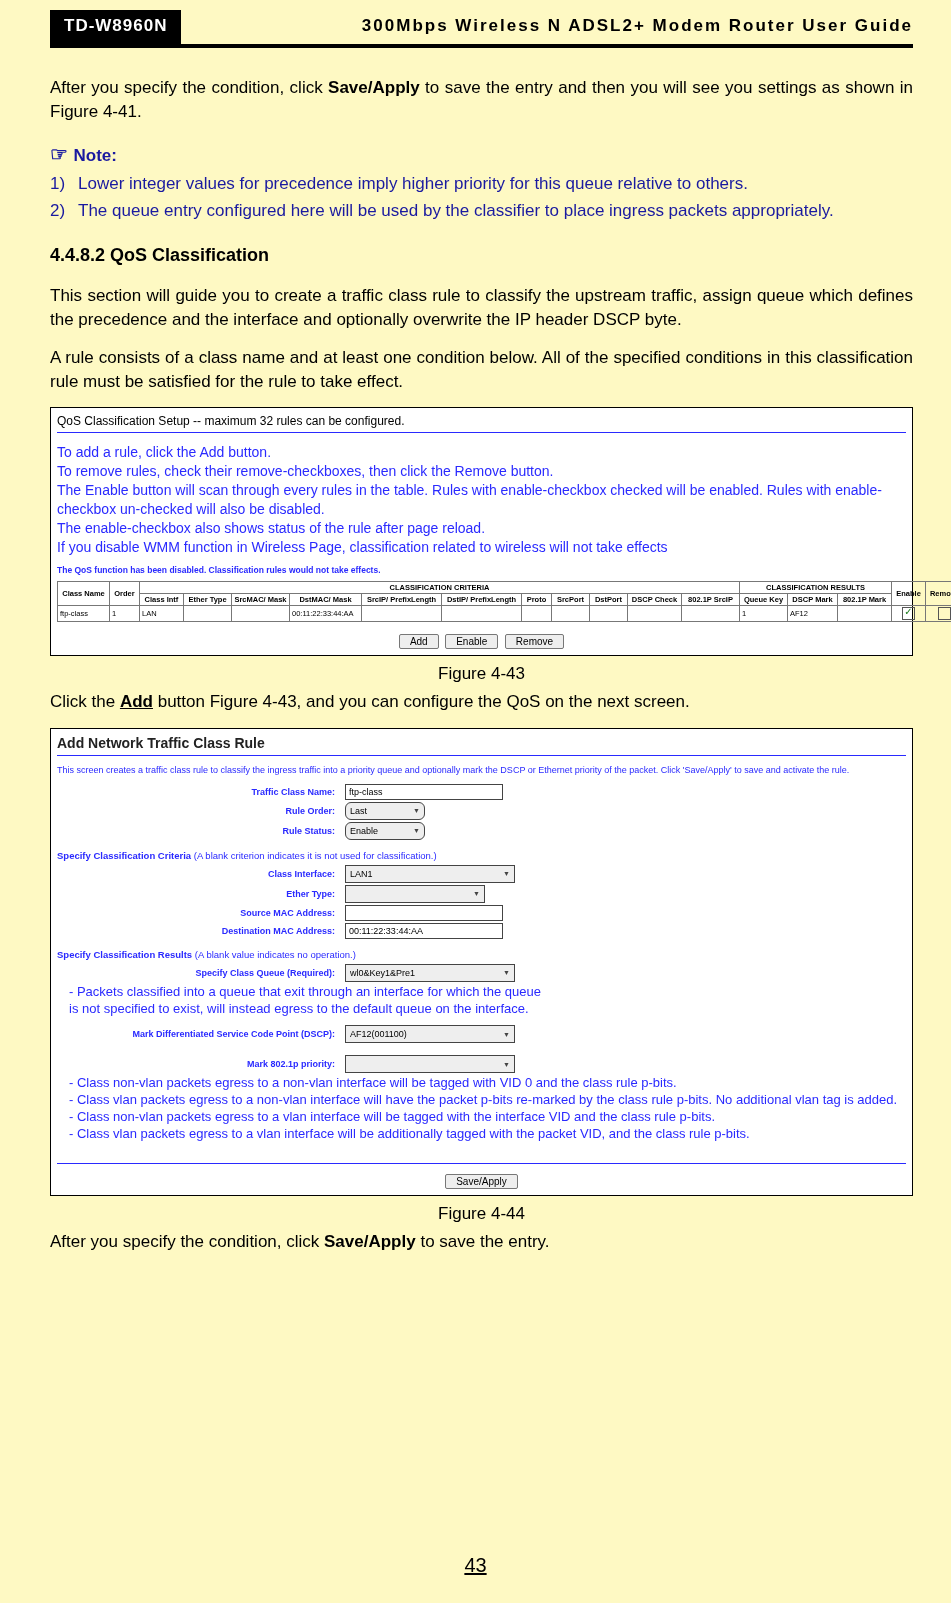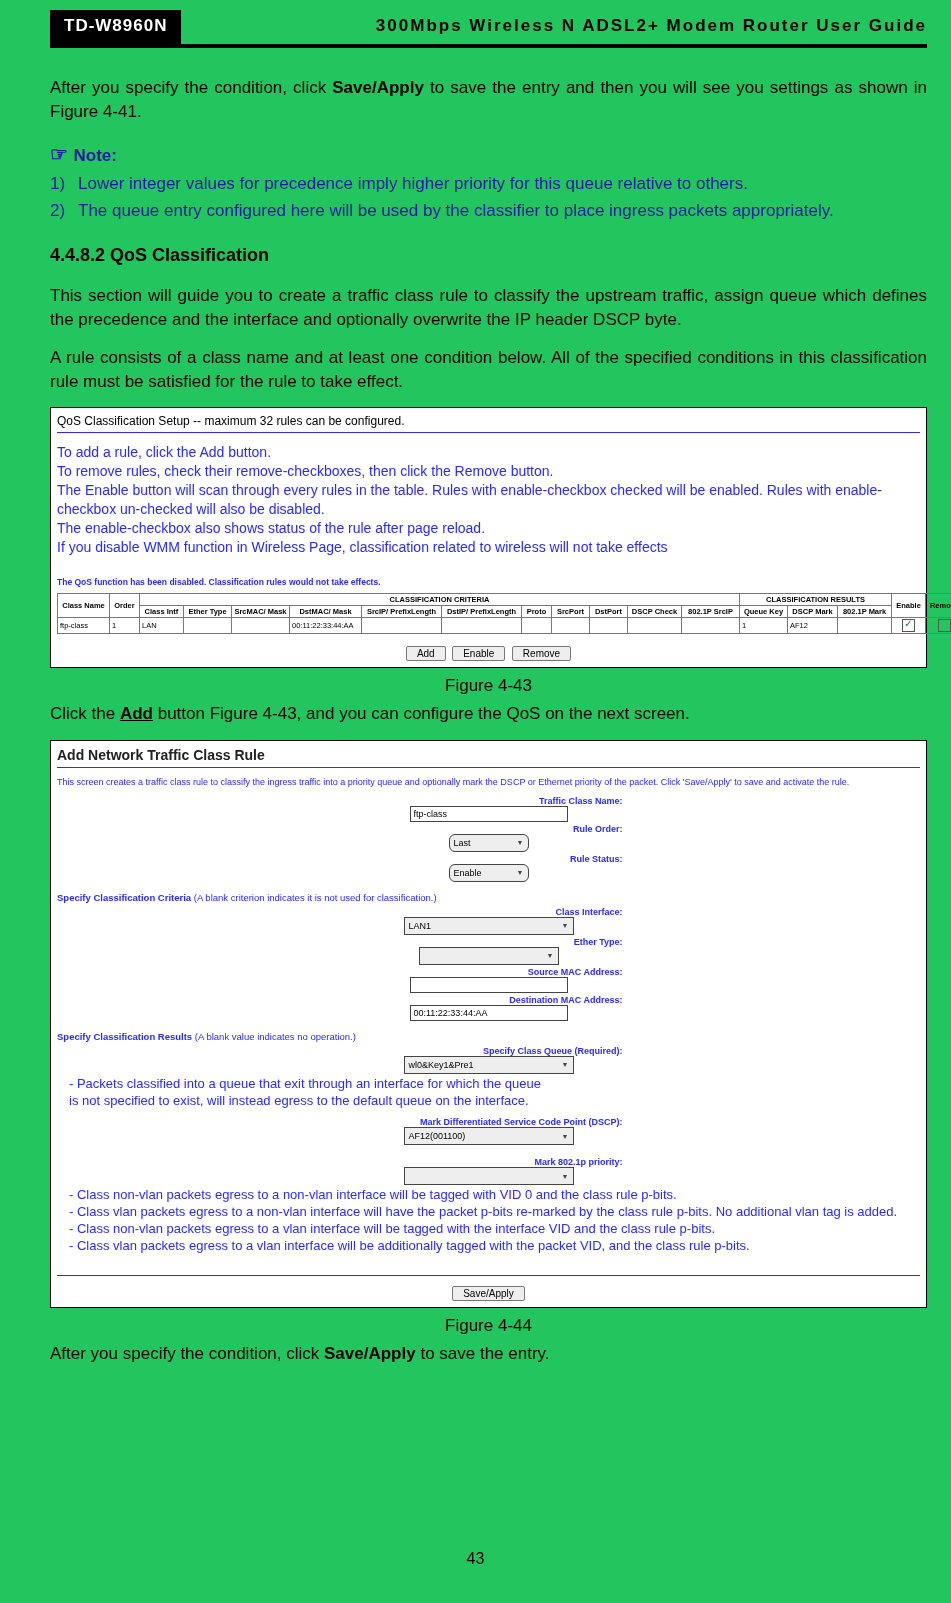--- a/index.html
+++ b/index.html
@@ -4,22 +4,22 @@
 <style>
   body {
     font-family: Arial, sans-serif;
     background: #f5f5f5;
     margin: 0;
     padding: 0;
   }
   .page {
     width: 951px;
     margin: 0 auto;
-    background: #22c55e;
-    padding: 10px 24px 30px 50px;
+    background: #fef9c3;
+    padding: 10px 38px 30px 50px;
     box-sizing: border-box;
     min-height: 1603px;
     position: relative;
   }
   .header-row {
     display: flex;
     align-items: stretch;
     border-bottom: 4px solid #000;
     height: 34px;
     margin-bottom: 28px;
@@ -103,21 +103,21 @@
   }
   .fig43-text {
     color: #2a2aff;
     font-size: 14px;
     line-height: 1.35;
   }
   .fig43-bold {
     color: #2a2aff;
     font-size: 8.5px;
     font-weight: bold;
-    margin-top: 20px;
+    margin-top: 8px;
   }
   .fig43-table {
     border-collapse: collapse;
     width: 100%;
     font-size: 7.5px;
     margin-top: 6px;
     table-layout: fixed;
   }
   .fig43-table th, .fig43-table td {
     border: 1px solid #777;
@@ -163,21 +163,20 @@
     color: #2a2aff;
     font-size: 9px;
     line-height: 1.35;
     margin-bottom: 8px;
   }
   .fig44-row {
     display: flex;
     align-items: center;
     margin: 2px 0;
     font-size: 9px;
-    flex-direction: column;
   }
   .fig44-label {
     width: 278px;
     text-align: right;
     padding-right: 10px;
     font-weight: bold;
   }
   .fig44-label.blue {
     color: #2a2aff;
     font-weight: bold;
@@ -223,25 +222,26 @@
     font-size: 13px;
     line-height: 1.3;
     margin-left: 12px;
   }
   .fig44-btn {
     text-align: center;
     margin-top: 10px;
   }
   .page-num {
     position: absolute;
-    bottom: 35px;
+    bottom: 26px;
     left: 0;
     right: 0;
     text-align: center;
-    font-size: 16px;
+    font-size: 20px;
+    text-decoration: underline;
   }
 </style>
 </head>
 <body>
 
 <div class="page">
 
   <div class="header-row">
     <div class="header-model">TD-W8960N</div>
     <div class="header-title">300Mbps Wireless N ADSL2+ Modem Router User Guide</div>

